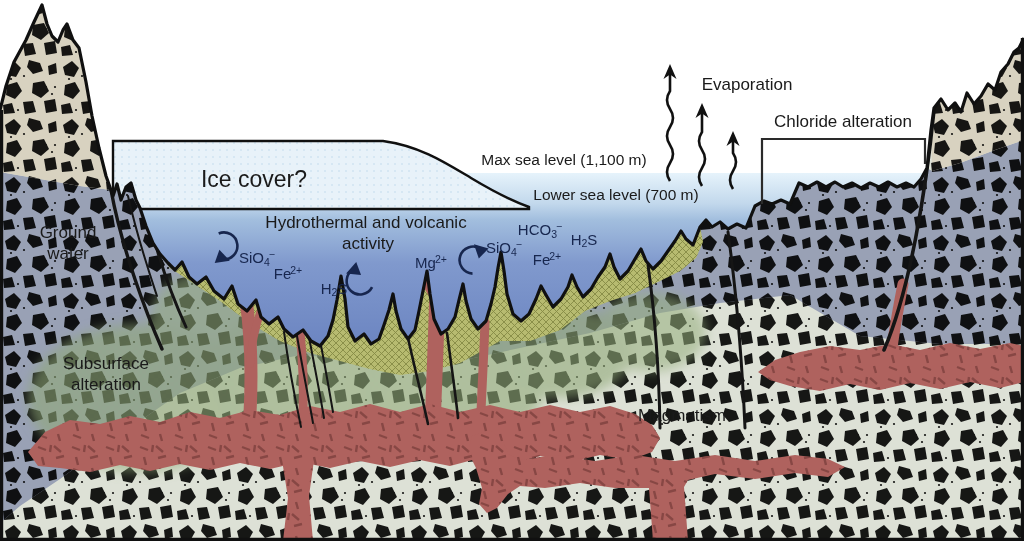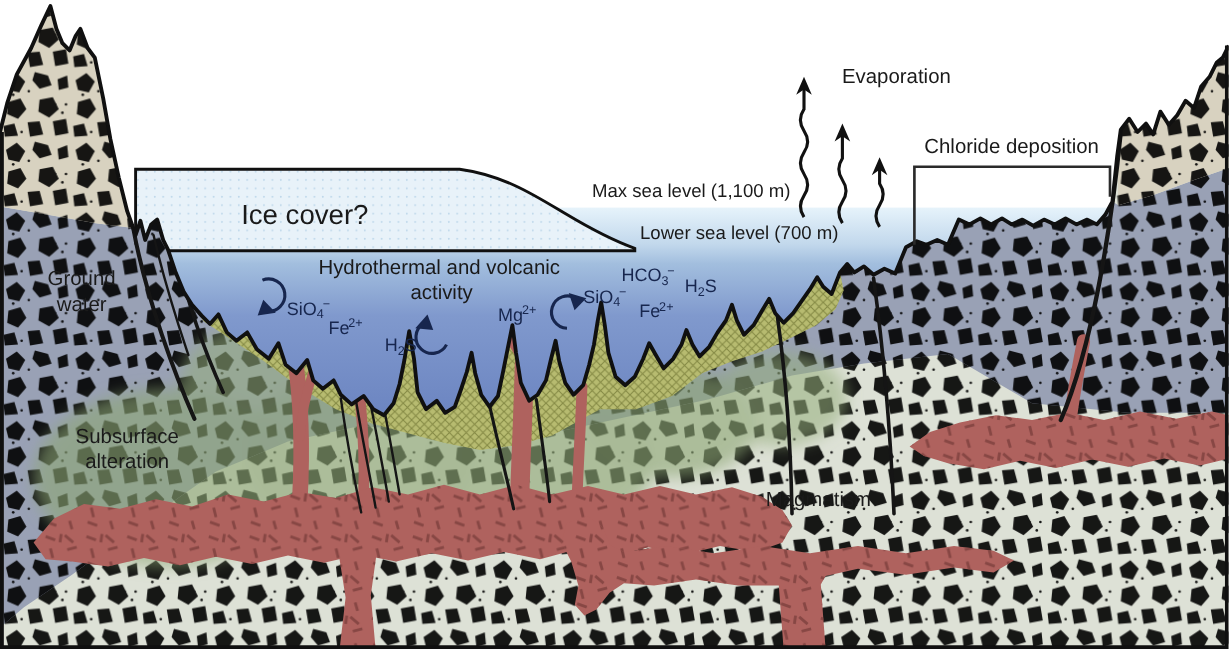--- a/index.html
+++ b/index.html
@@ -226,23 +226,23 @@
 <div class="lbl fs17" style="left:368px;top:244px;">activity</div>
 <div class="lbl fs17" style="left:68px;top:243px;">
       <span style="display:block">Ground</span>
       <span style="display:block">water</span>
     </div>
 <div class="lbl fs17" style="left:106px;top:374px;">
       <span style="display:block">Subsurface</span>
       <span style="display:block">alteration</span>
     </div>
 <div class="lbl fs17" style="left:682px;top:416px;">Magmatism</div>
-<div class="lbl fs17" style="left:747px;top:64px;">Evaporation</div>
-<div class="lbl fs17" style="left:843px;top:122px;">Chloride deposition</div>
-<div class="lbl fs15" style="left:576px;top:160px;text-align:center;">Max sea level (1,100 m)</div>
+<div class="lbl fs17" style="left:747px;top:85px;">Evaporation</div>
+<div class="lbl fs17" style="left:843px;top:122px;">Chloride alteration</div>
+<div class="lbl fs15" style="left:564px;top:160px;text-align:center;">Max sea level (1,100 m)</div>
 <div class="lbl fs15" style="left:616px;top:195px;">Lower sea level (700 m)</div>
 
 <div id="chem-layer">
       <div class="chem" style="left: 257px; top: 258px;"><span>SiO</span><sub>4</sub><sup>−</sup></div>
       <div class="chem" style="left: 288px; top: 273px;"><span>Fe</span><sup>2+</sup></div>
       <div class="chem" style="left: 334px; top: 289px;"><span>H</span><sub>2</sub><span>S</span></div>
       <div class="chem" style="left: 431px; top: 262px;"><span>Mg</span><sup>2+</sup></div>
       <div class="chem" style="left: 504px; top: 248px;"><span>SiO</span><sub>4</sub><sup>−</sup></div>
       <div class="chem" style="left: 540px; top: 230px;"><span>HCO</span><sub>3</sub><sup>−</sup></div>
       <div class="chem" style="left: 584px; top: 240px;"><span>H</span><sub>2</sub><span>S</span></div>

